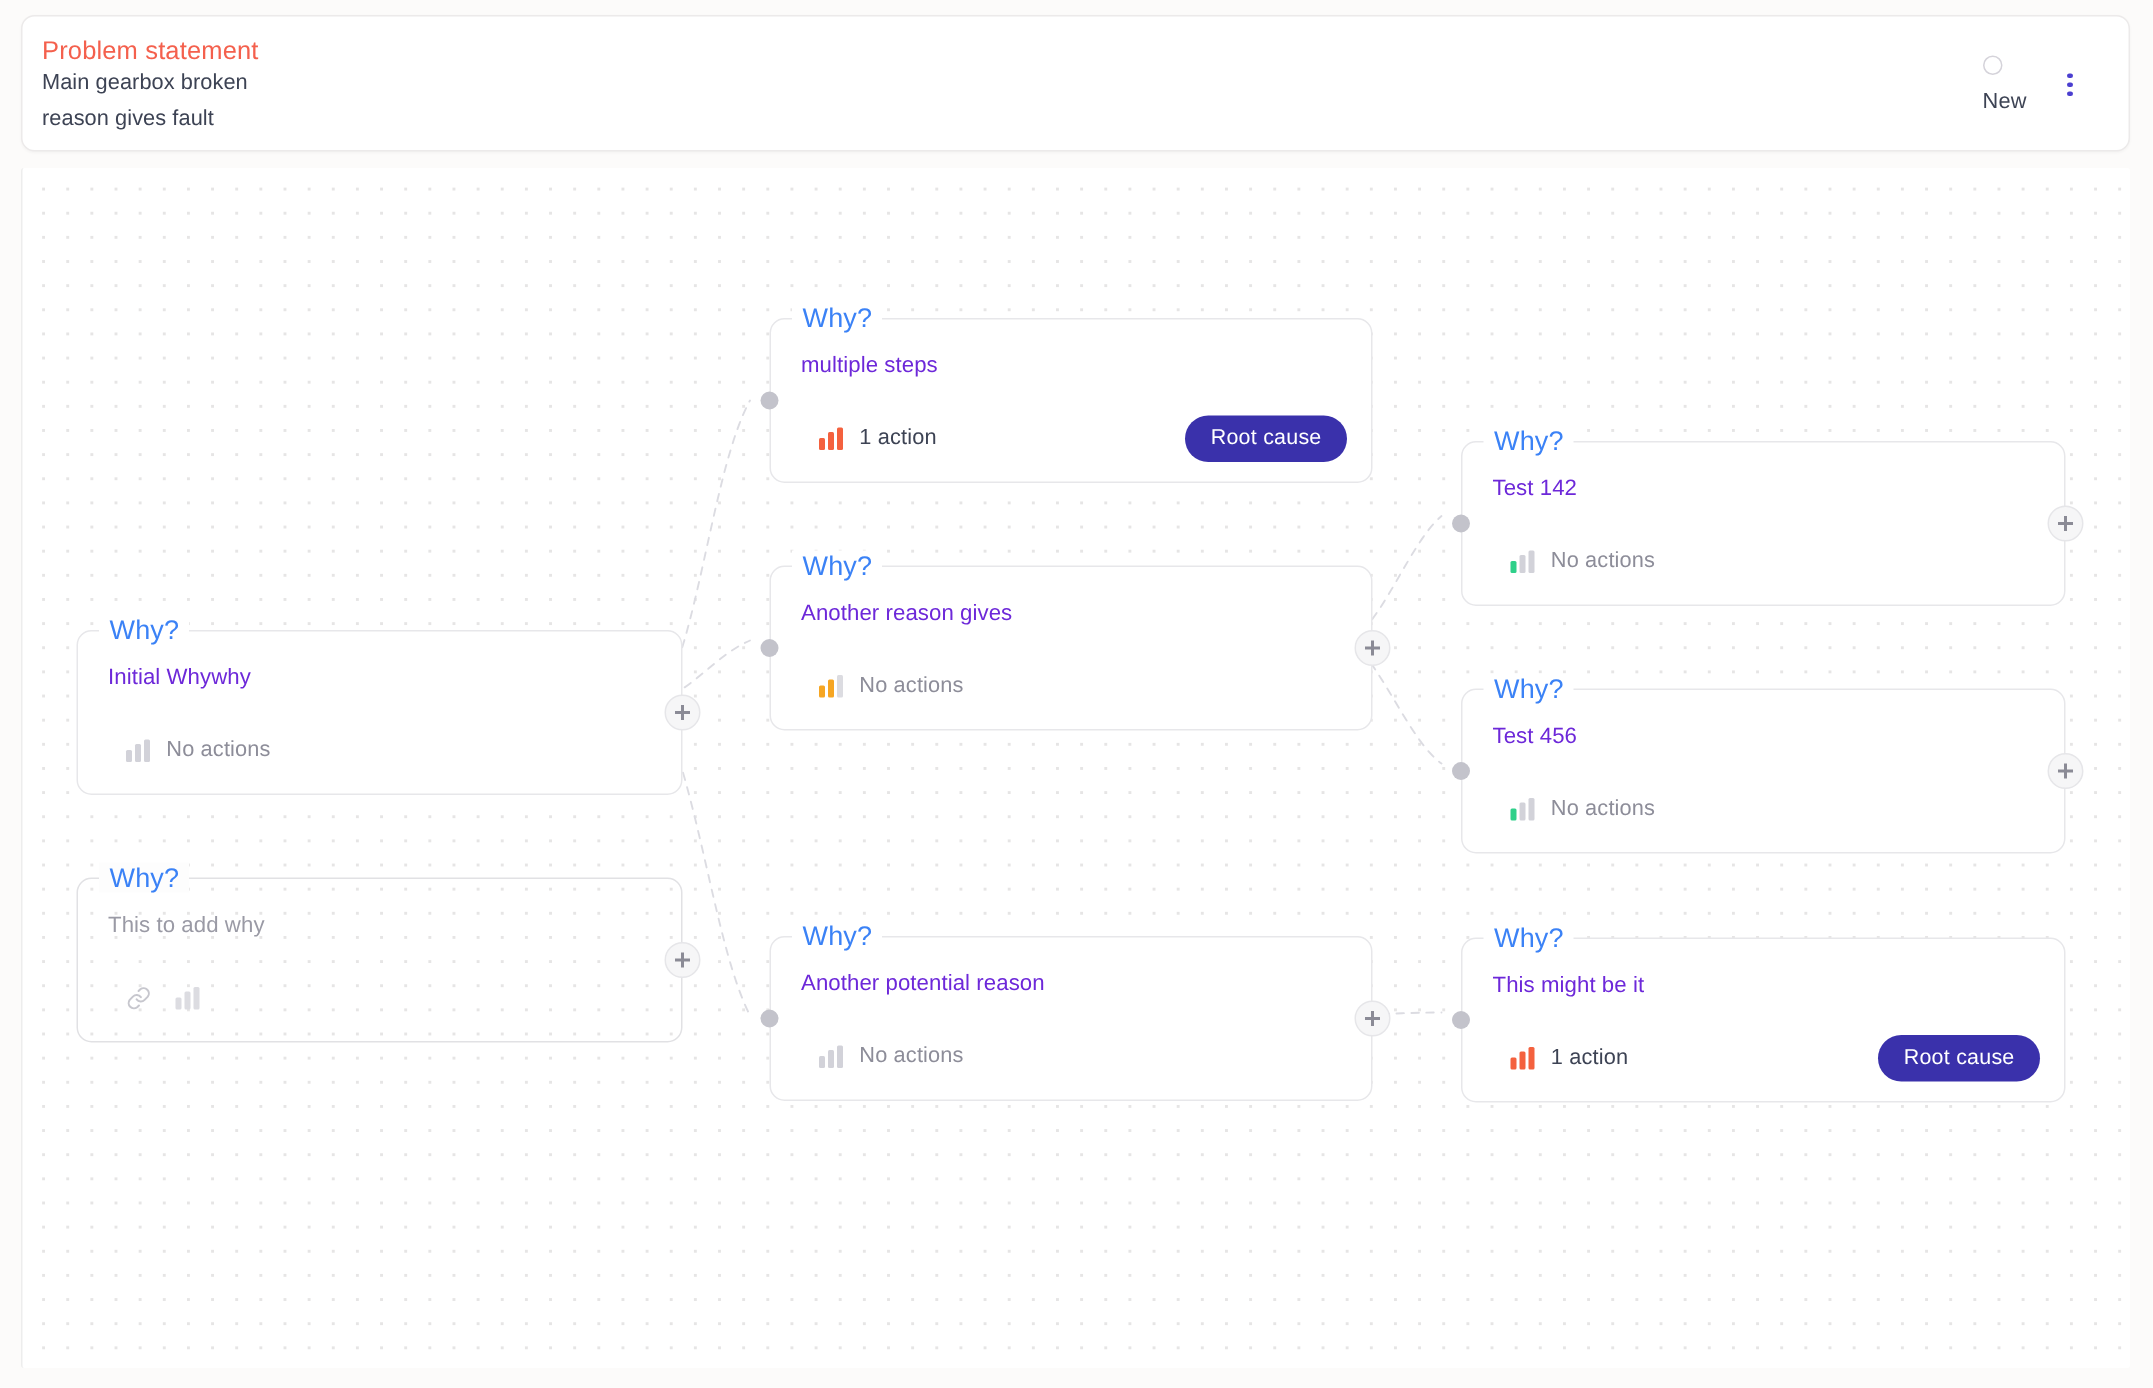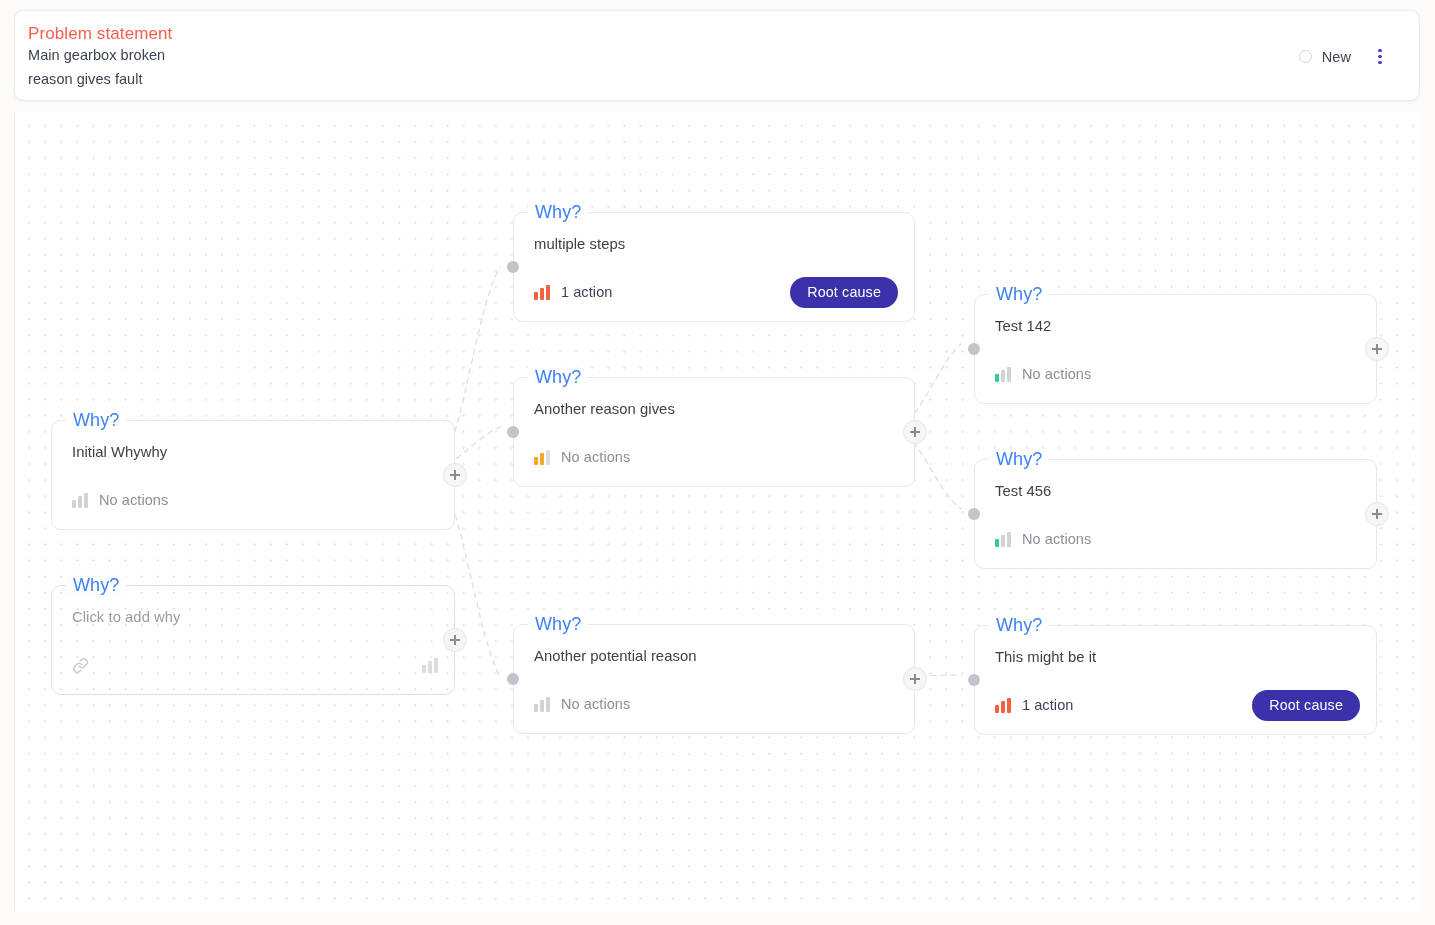--- a/index.html
+++ b/index.html
@@ -53,26 +53,27 @@
     position: absolute;
     right: 26px;
     top: 0;
     height: 91px;
     display: flex;
     align-items: center;
     gap: 14px;
   }
   .status-chip {
     display: flex;
-    align-items: center;
+    align-items: flex-start;
     gap: 10px;
     background: transparent;
     border: none;
     cursor: pointer;
     padding: 4px 2px;
+    flex-direction: column;
   }
   .status-dot-ring {
     width: 13px;
     height: 13px;
     border-radius: 50%;
     border: 1.4px solid #d5d3da;
     background: #fff;
     display: block;
   }
   .status-label {
@@ -154,37 +155,36 @@
     letter-spacing: 0.1px;
   }
   .node.ghost .legend {
     background: #fdfdfd;
   }
   .node .title {
     position: absolute;
     left: 20px;
     top: 20px;
     font-size: 14.8px;
-    color: #404040;
+    color: #6d28d9;
     line-height: 22px;
     letter-spacing: 0.05px;
     white-space: nowrap;
   }
   .node.ghost .title {
     color: #9a9aa5;
   }
   .node .footer {
     position: absolute;
-    left: 20px;
+    left: 32px;
     right: 16px;
     bottom: 14px;
     height: 30px;
     display: flex;
     align-items: center;
-    justify-content: space-between;
   }
   .act {
     display: flex;
     align-items: center;
     gap: 11px;
     background: transparent;
     border: none;
     cursor: pointer;
     padding: 0;
   }
@@ -324,21 +324,21 @@
                 </span>
                 <span class="act-text">No actions</span>
               </button>
             </div>
           </div>
           <button class="plus" style="right: -12px; top: 43px;"></button>
         </div>
         <div class="node ghost" style="left: 36px; top: 473px; width: 404px; height: 110px;">
           <div class="fs">
             <div class="legend">Why?</div>
-            <div class="title">Click to add why</div>
+            <div class="title">This to add why</div>
             <div class="footer">
               <button class="act">
                 <span class="linkicon">
                   <svg width="17" height="17" viewBox="0 0 24 24" fill="none" stroke="#c7c7ce" stroke-width="1.9" stroke-linecap="round" stroke-linejoin="round">
                     <path d="M10 13a5 5 0 0 0 7.5.5l3-3a5 5 0 0 0-7-7l-1.7 1.7"></path>
                     <path d="M14 11a5 5 0 0 0-7.5-.5l-3 3a5 5 0 0 0 7 7l1.7-1.7"></path>
                   </svg>
                 </span>
               </button>
               <span style="display: inline-block; width: 16px;"></span>

